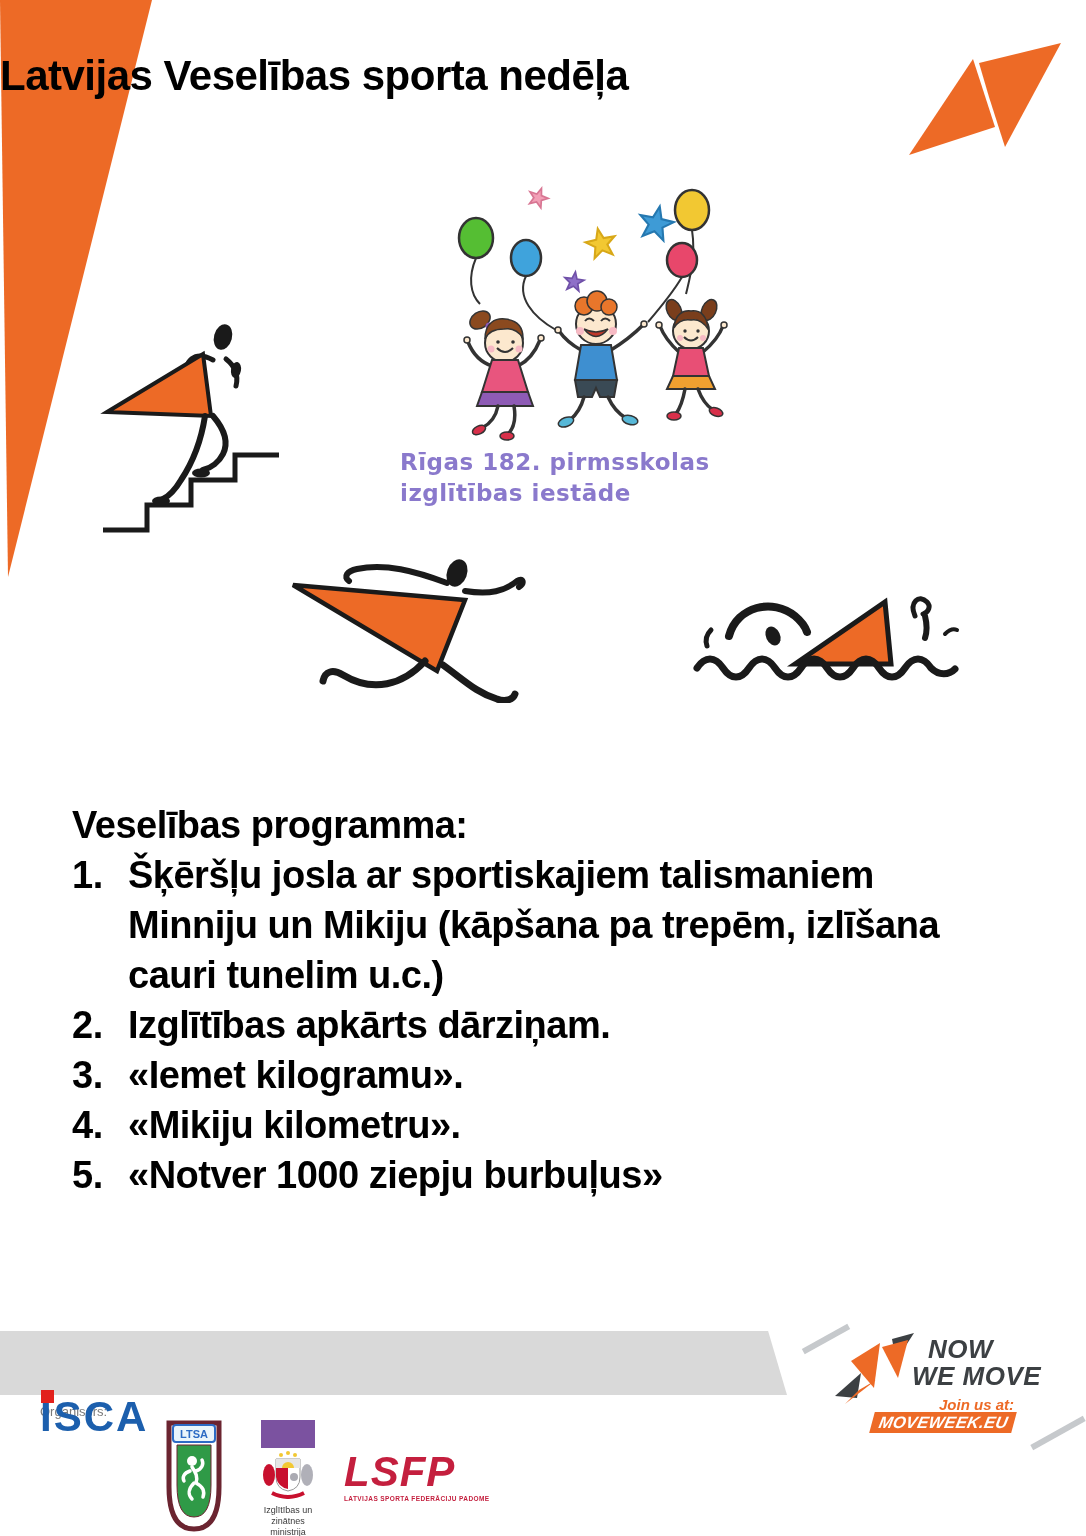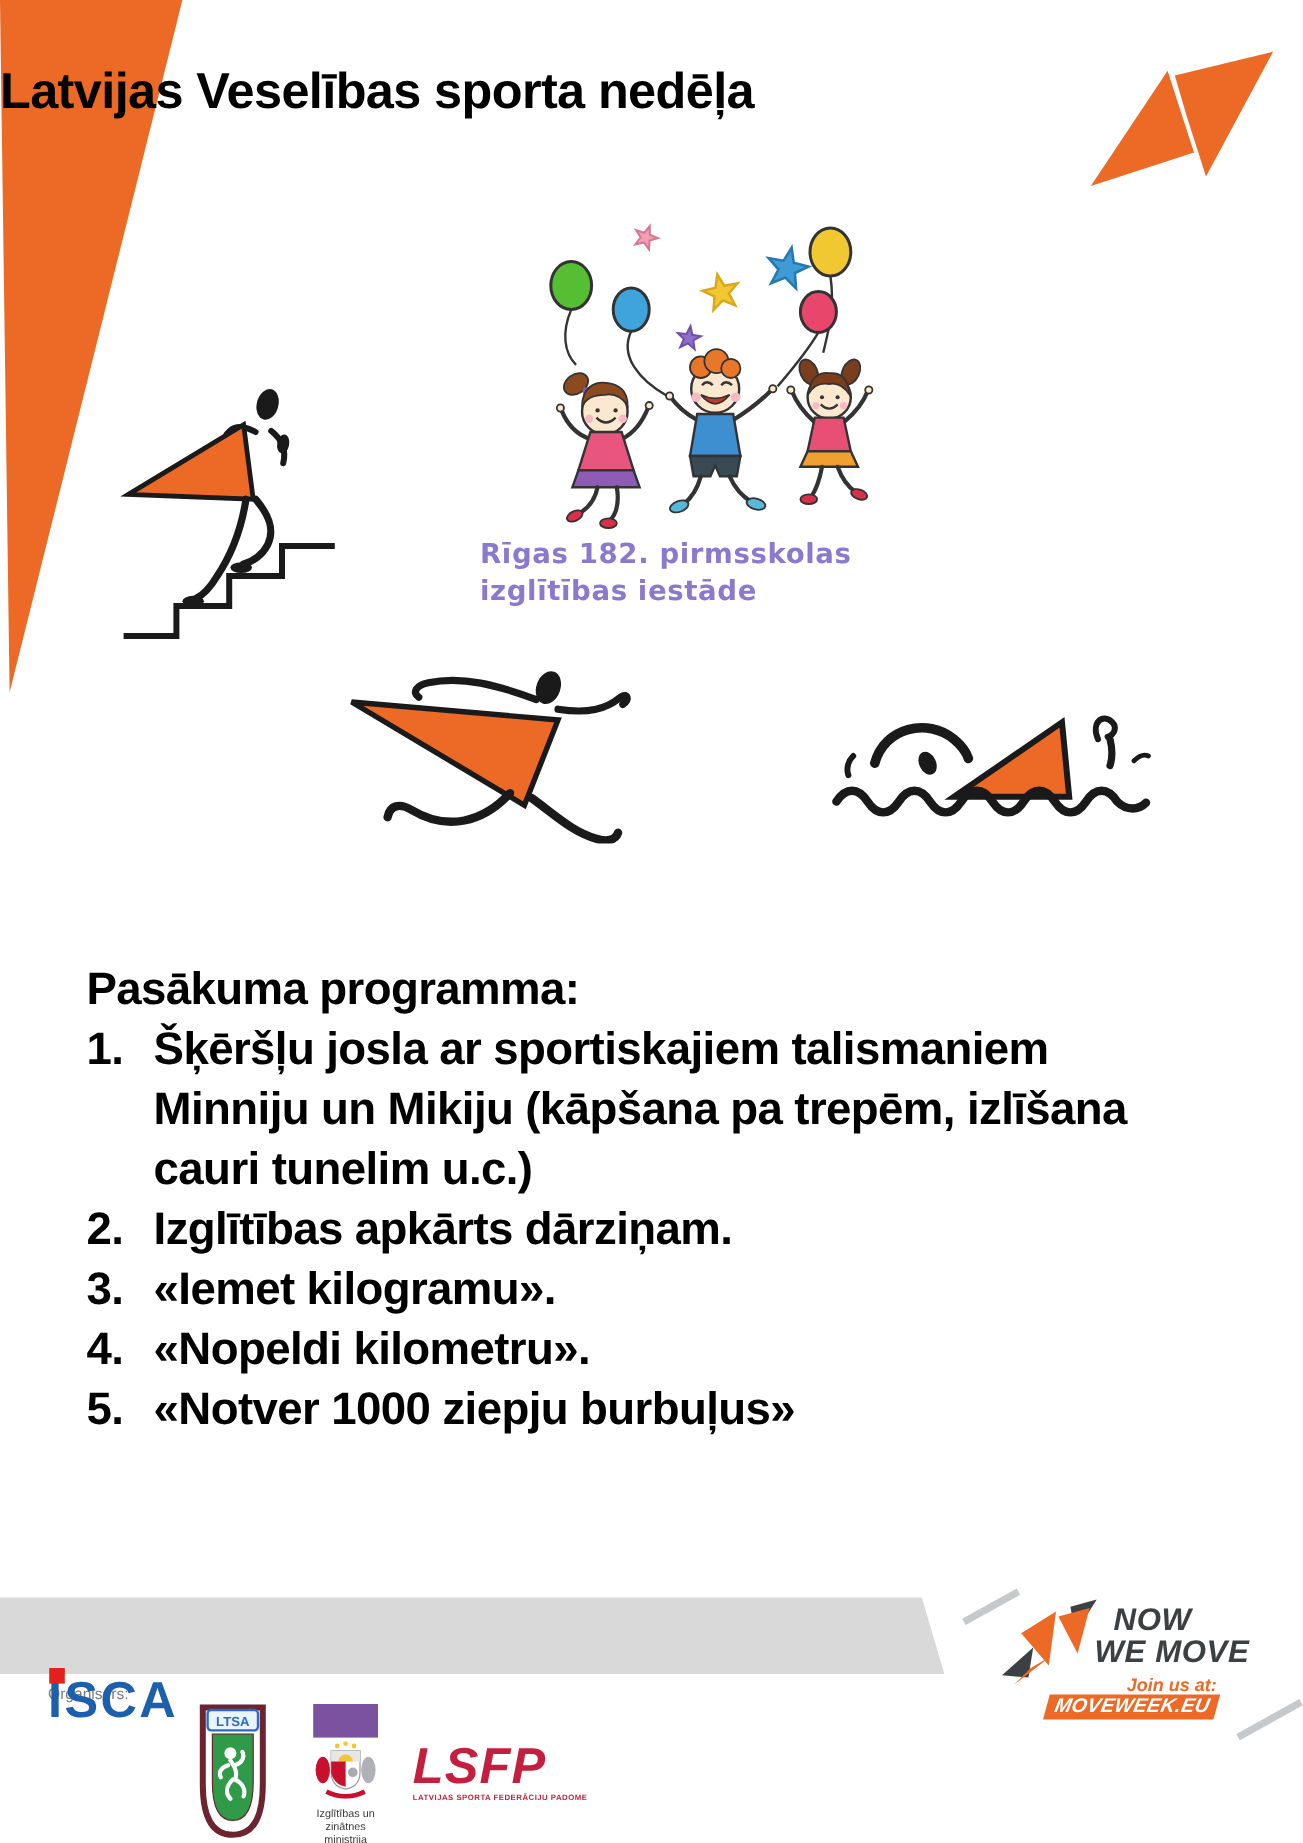--- a/index.html
+++ b/index.html
@@ -190,36 +190,36 @@
     <path d="M36,64 C44,34 80,26 102,44 C108,49 112,54 114,60" stroke="#1a1a1a" stroke-width="8" fill="none" stroke-linecap="round"></path>
     <ellipse cx="80" cy="64" rx="7" ry="10" fill="#1a1a1a" transform="rotate(-25 80 64)"></ellipse>
     <path d="M18,58 C14,62 12,68 14,74" stroke="#1a1a1a" stroke-width="5" fill="none" stroke-linecap="round"></path>
     <path d="M222,44 C216,30 226,22 234,30 C238,34 236,40 230,42" stroke="#1a1a1a" stroke-width="5" fill="none" stroke-linecap="round"></path>
     <path d="M232,44 C234,52 234,60 232,66" stroke="#1a1a1a" stroke-width="6" fill="none" stroke-linecap="round"></path>
     <path d="M252,62 C256,58 260,56 264,58" stroke="#1a1a1a" stroke-width="4" fill="none" stroke-linecap="round"></path>
     <path d="M4,96 C12,84 22,84 30,96 C38,108 48,108 56,96 C64,84 74,84 82,96 C90,108 100,108 108,96 C116,84 126,84 134,96 C142,108 152,108 160,96 C168,84 178,84 186,96 C194,108 204,108 212,96 C220,84 230,84 238,96 C246,104 256,103 262,97" stroke="#1a1a1a" stroke-width="7" fill="none" stroke-linecap="round"></path>
   </svg>
 
   <div class="program">
-    <div class="pheading">Pasākuma programma:</div>
+    <div class="pheading">Veselības programma:</div>
     <div class="pitem">
       <span class="pnum">1.</span>
       <span class="ptext">Šķēršļu josla ar sportiskajiem talismaniem Minniju un Mikiju (kāpšana pa trepēm, izlīšana cauri tunelim u.c.)</span>
     </div>
     <div class="pitem">
       <span class="pnum">2.</span>
       <span class="ptext">Izglītības apkārts dārziņam.</span>
     </div>
     <div class="pitem">
       <span class="pnum">3.</span>
       <span class="ptext">«Iemet kilogramu».</span>
     </div>
     <div class="pitem">
       <span class="pnum">4.</span>
-      <span class="ptext">«Nopeldi kilometru».</span>
+      <span class="ptext">«Mikiju kilometru».</span>
     </div>
     <div class="pitem">
       <span class="pnum">5.</span>
       <span class="ptext">«Notver 1000 ziepju burbuļus»</span>
     </div>
   </div>
 
   <div class="gray-band"></div>
   <div class="sliver" style="left:800px;top:1336px;width:52px;transform:rotate(-29deg)"></div>
   <div class="sliver" style="left:1028px;top:1430px;width:60px;transform:rotate(-29deg)"></div>

